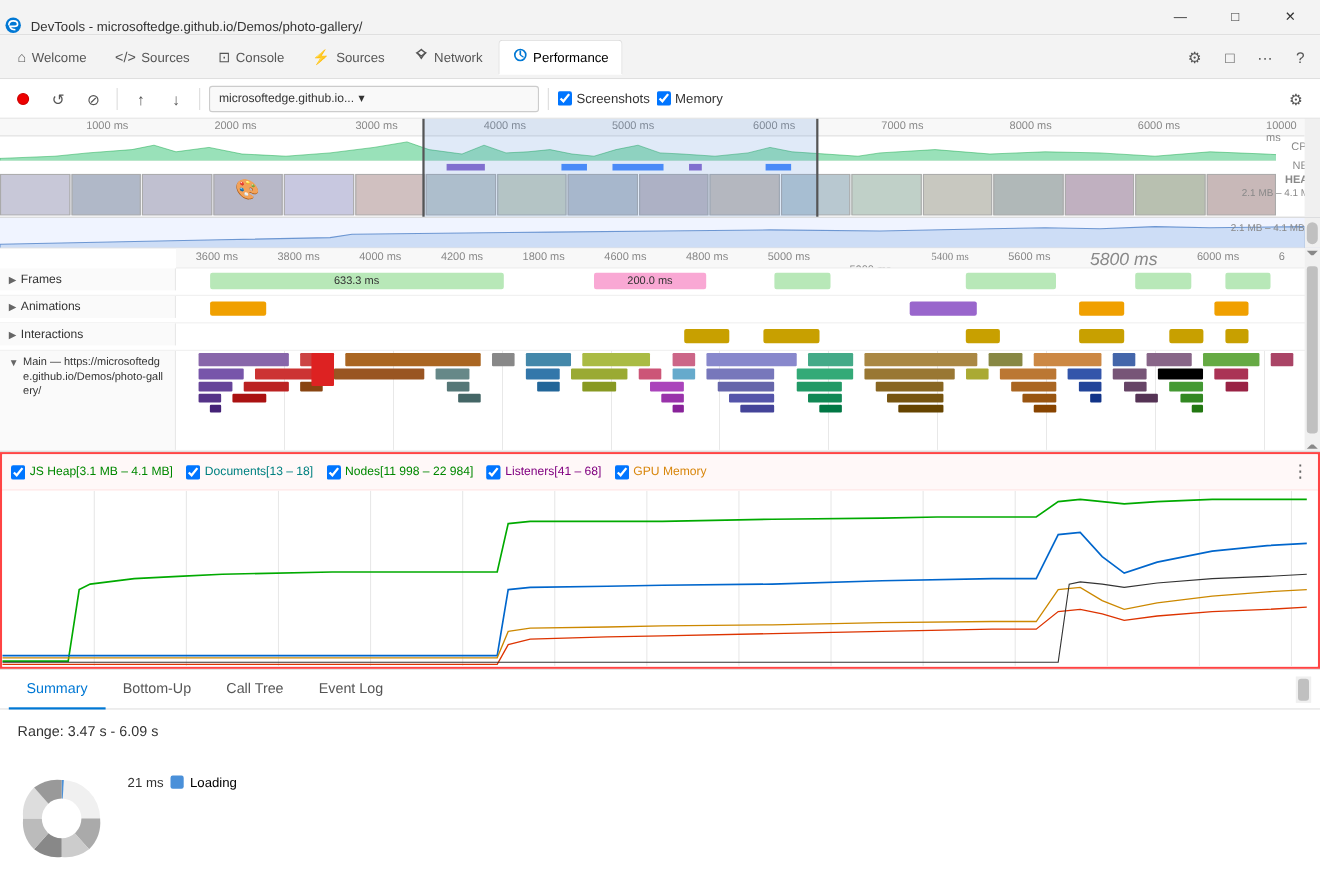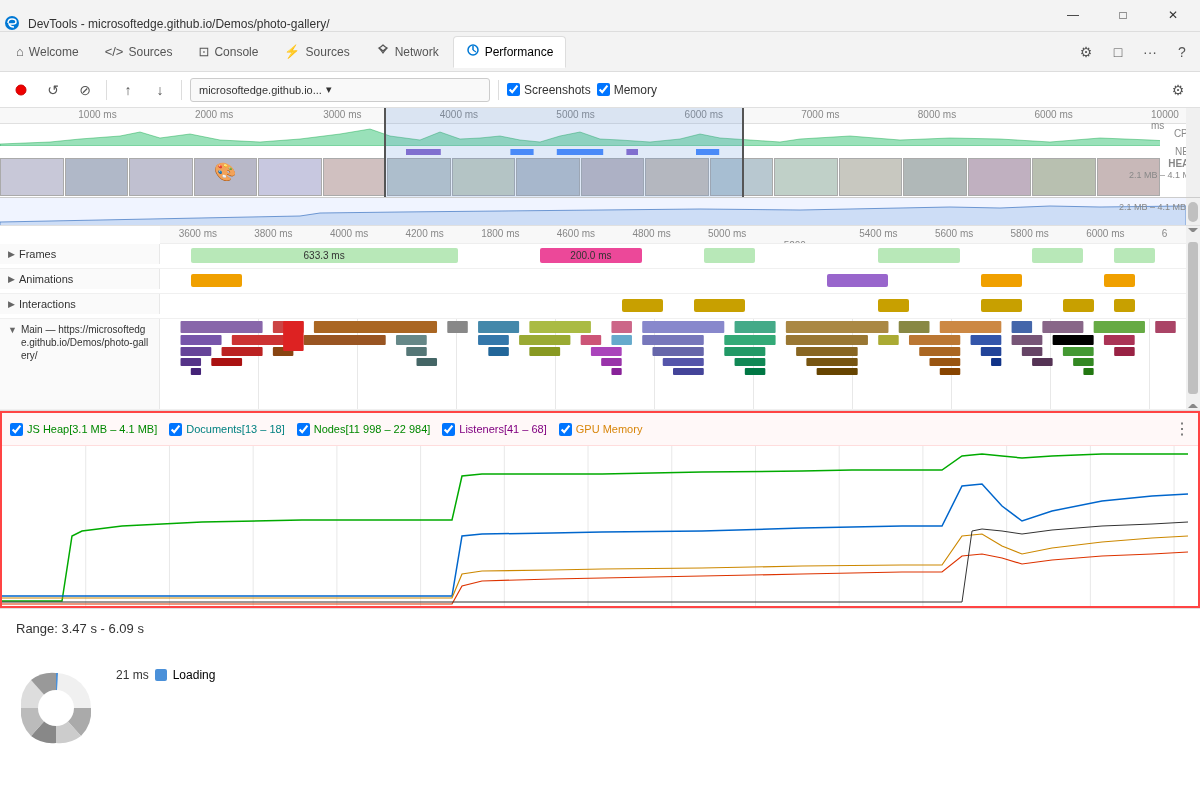--- a/index.html
+++ b/index.html
@@ -272,36 +272,36 @@
     <div style="position:absolute;top:2px;left:0;right:0;display:flex;justify-content:space-around;">
       <span style="font-size:10px;color:#888;">3600 ms</span>
       <span style="font-size:10px;color:#888;">3800 ms</span>
       <span style="font-size:10px;color:#888;">4000 ms</span>
       <span style="font-size:10px;color:#888;">4200 ms</span>
       <span style="font-size:10px;color:#888;">1800 ms</span>
       <span style="font-size:10px;color:#888;">4600 ms</span>
       <span style="font-size:10px;color:#888;">4800 ms</span>
       <span style="font-size:10px;color:#888;">5000 ms</span>
       <span style="font-size:10px;color:#888;margin-top:12px;">5200 ms</span>
-      <span style="font-size:10px;color:#888;">5400 ms</span>
+      <span style="font-size:10px;color:#888;font-family:Liberation Serif, serif;">5400 ms</span>
       <span style="font-size:10px;color:#888;">5600 ms</span>
-      <span style="font-size:10px;color:#888;">5800 ms</span>
+      <span style="font-size:16px;color:#888;font-style:italic;">5800 ms</span>
       <span style="font-size:10px;color:#888;">6000 ms</span>
       <span style="font-size:10px;color:#888;">6</span>
     </div>
   </div>
 
   <div class="track-row">
     <div class="track-name">
       <span class="arrow">▶</span>
       <span>Frames</span>
     </div>
     <div style="flex:1;position:relative;height:24px;overflow:hidden;margin-right:14px;">
       <div style="position:absolute;top:4px;left:3%;width:26%;height:15px;background:#b8e8b8;border-radius:2px;display:flex;align-items:center;justify-content:center;font-size:10px;color:#333;">633.3 ms</div>
-      <div style="position:absolute;top:4px;left:37%;width:10%;height:15px;background:#ec4899;border-radius:2px;display:flex;align-items:center;justify-content:center;font-size:10px;color:#333;">200.0 ms</div>
+      <div style="position:absolute;top:4px;left:37%;width:10%;height:15px;background:#f9a8d4;border-radius:2px;display:flex;align-items:center;justify-content:center;font-size:10px;color:#333;">200.0 ms</div>
       <div style="position:absolute;top:4px;left:53%;width:5%;height:15px;background:#b8e8b8;border-radius:2px;"></div>
       <div style="position:absolute;top:4px;left:70%;width:8%;height:15px;background:#b8e8b8;border-radius:2px;"></div>
       <div style="position:absolute;top:4px;left:85%;width:5%;height:15px;background:#b8e8b8;border-radius:2px;"></div>
       <div style="position:absolute;top:4px;left:93%;width:4%;height:15px;background:#b8e8b8;border-radius:2px;"></div>
     </div>
   </div>
 
   <div class="track-row">
     <div class="track-name">
       <span class="arrow">▶</span>
@@ -476,20 +476,38 @@
       <polyline points="0,158 450,158 460,140 480,135 550,133 600,132 700,130 800,128 900,126 940,126 960,110 980,108 1000,112 1020,118 1050,114 1100,110 1150,108 1186,106" fill="none" stroke="#dd3300" stroke-width="1.2"></polyline>
 
       <polyline points="0,152 450,152 460,128 480,125 550,124 600,123 700,122 800,120 900,119 940,119 960,90 980,88 1000,100 1020,108 1050,102 1100,96 1150,92 1186,90" fill="none" stroke="#cc8800" stroke-width="1.2"></polyline>
 
       <polyline points="0,156 960,156 970,85 980,83 1000,85 1020,88 1050,84 1100,80 1150,78 1186,76" fill="none" stroke="#333333" stroke-width="1"></polyline>
     </svg>
   </div>
 </div>
 
 <div class="bottom-panel">
+  <div class="bottom-tabs">
+    <div class="bottom-tab active">
+      <span>Summary</span>
+    </div>
+    <div class="bottom-tab">
+      <span>Bottom-Up</span>
+    </div>
+    <div class="bottom-tab">
+      <span>Call Tree</span>
+    </div>
+    <div class="bottom-tab">
+      <span>Event Log</span>
+    </div>
+    <div style="flex:1;"></div>
+    <div style="width:14px;background:#f0f0f0;">
+      <div style="width:10px;height:20px;margin:2px auto;background:#c0c0c0;border-radius:3px;"></div>
+    </div>
+  </div>
   <div class="bottom-content">
     <div class="range-text">Range: 3.47 s - 6.09 s</div>
     <div class="summary-body">
 
       <div class="pie-chart">
         <svg width="80" height="80" viewBox="0 0 80 80">
           <circle cx="40" cy="40" r="35" fill="#f0f0f0"></circle>
 
           <path d="M40,40 L40,5 A35,35 0 0,1 42,5.1 Z" fill="#4a90d9"></path>
 

